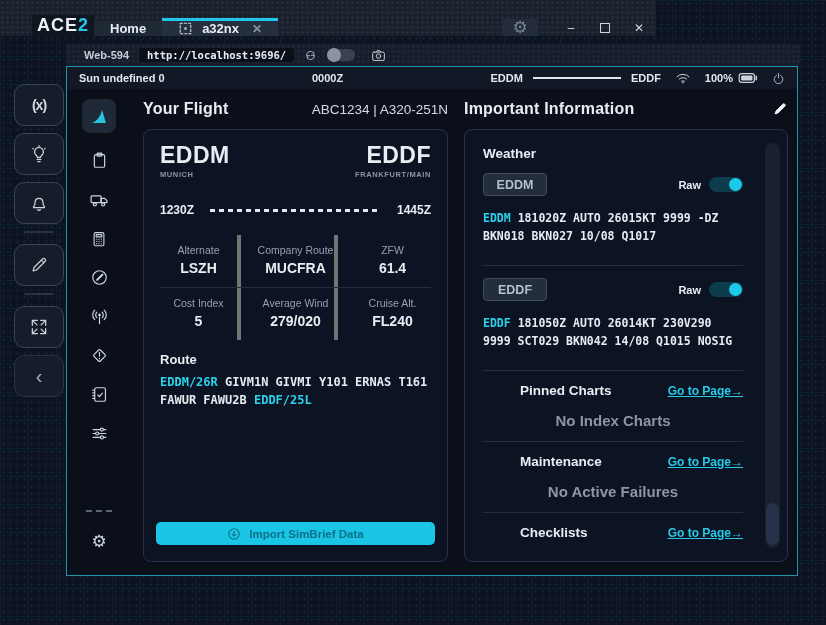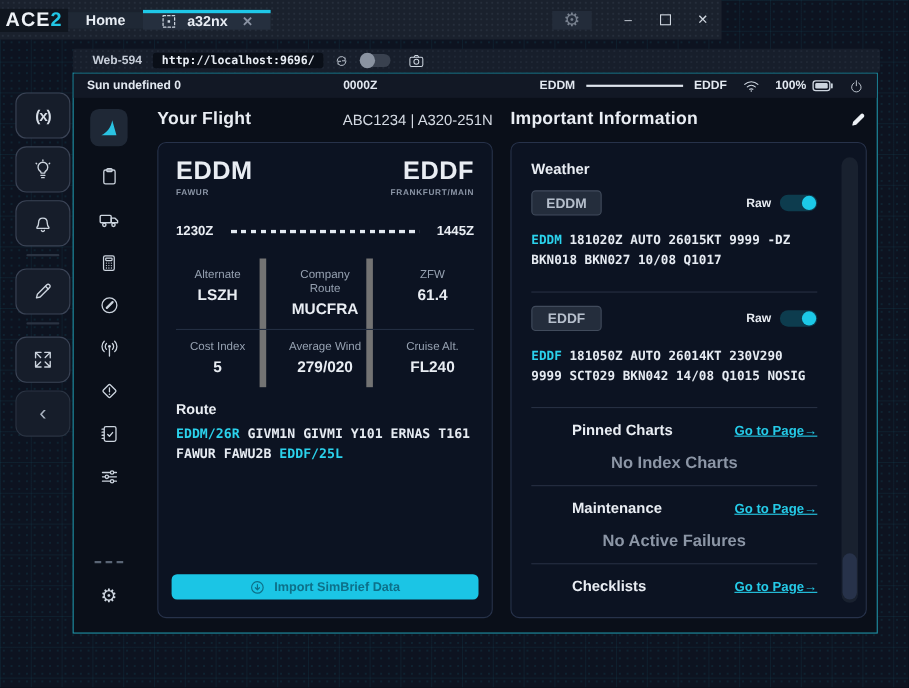--- a/index.html
+++ b/index.html
@@ -18,21 +18,21 @@
     background-size:7px 7px, 28px 28px, 28px 28px;
   }
   svg { display:block; }
   .ic { stroke:#ccd4de; fill:none; stroke-width:1.5; stroke-linecap:round; stroke-linejoin:round; }
 
   
   .titlebar { position:absolute; left:0; top:0; width:656px; height:36px;
     background:#1a212d;
     background-image:radial-gradient(rgba(140,160,185,0.10) 1px, transparent 1.2px);
     background-size:5px 5px;
-    display:flex; align-items:center; z-index:5; }
+    display:flex; align-items:flex-end; z-index:5;padding-left:32px; }
   .logo { width:62px; display:flex; align-items:center; justify-content:center;
     background:#10161f; font-size:18px; font-weight:bold; letter-spacing:1px; }
   .logo .l1 { color:#eef2f7; } .logo .l2 { color:#22c7e6; }
   .tab { display:flex; align-items:center; gap:9px; padding:0 16px;
     font-size:13px; font-weight:bold; color:#e8edf4; position:relative; }
   .tab-home { background:#1f2luminant835; background:#1f2835; }
   .tab-app { background:#252f3e; border-top:3px solid #1fc8e8; padding-top:0; }
   .tab-close { color:#8a93a3; font-size:12px; margin-left:4px; }
   .tb-right { margin-left:auto; display:flex; align-items:stretch; }
   .tb-gearbtn { width:36px; display:flex; align-items:center; justify-content:center; background:#232c3a; margin-right:16px; }
@@ -98,21 +98,21 @@
   .city { font-size:7.5px; color:#8b95a6; letter-spacing:.6px; margin-top:3px; font-weight:bold; }
   .ap-arr { text-align:right; }
   .times { display:flex; align-items:center; gap:16px; margin-top:24px;
     font-size:12px; font-weight:800; }
   .dashline { flex:1; height:3px;
     background:repeating-linear-gradient(90deg,#e3e9f1 0 5px,transparent 5px 9px); }
   .stats { margin-top:18px; }
   .stats-row { display:flex; }
   .stats-row + .stats-row { border-top:1px solid #232e42; }
   .stat { flex:1; text-align:center; padding:9px 0 11px; }
-  .stat + .stat { border-left:6px solid #737373;padding-left:16px; }
+  .stat + .stat { border-left:4px solid #737373;padding-left:16px; }
   .stat-label { font-size:10.5px; color:#95a0b0; }
   .stat-value { font-size:14px; font-weight:800; margin-top:4px; }
   .route-label { margin-top:12px; font-size:13px; font-weight:800; }
   .route-text { margin-top:6px; font-family:"DejaVu Sans Mono", monospace;
     font-size:12px; font-weight:bold; line-height:1.5; color:#e6ebf2; width:273px; }
   .cyan { color:#2bd2ec; }
   .import-btn { position:absolute; left:12px; right:12px; bottom:16px; height:23px;
     background:#1bc5e5; border-radius:5px; display:flex; align-items:center;
     justify-content:center; gap:8px; color:#0d7089; font-size:11.5px; font-weight:800; }
 
@@ -340,21 +340,21 @@
 
       <div class="panel panel-left">
         <div class="panel-head">
           <span class="p-title">Your Flight</span>
           <span class="p-sub">ABC1234 | A320-251N</span>
         </div>
         <div class="card card-left">
           <div class="airports">
             <div>
               <div class="icao">EDDM</div>
-              <div class="city">FAWUR</div>
+              <div class="city">MUNICH</div>
             </div>
             <div class="ap-arr">
               <div class="icao">EDDF</div>
               <div class="city">FRANKFURT/MAIN</div>
             </div>
           </div>
           <div class="times">
             <span>1230Z</span>
             <span class="dashline"></span>
             <span>1445Z</span>

